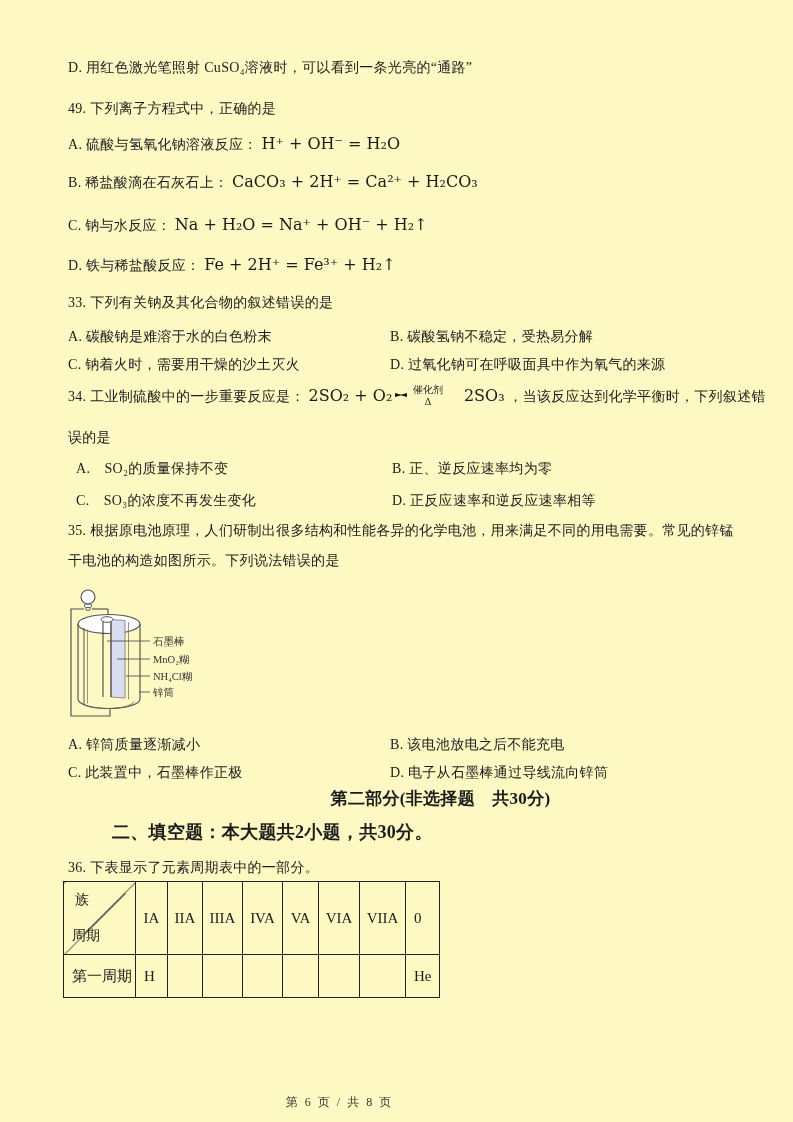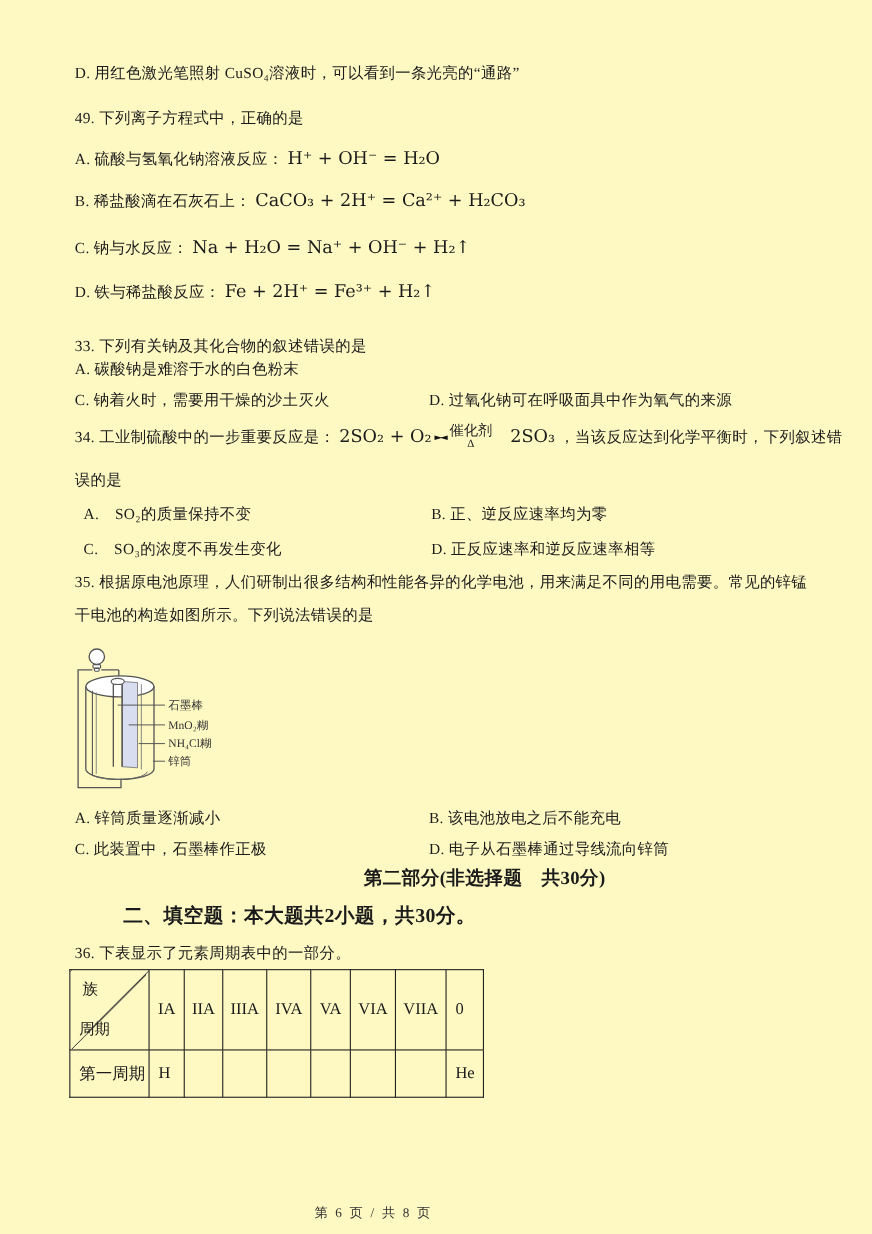--- a/index.html
+++ b/index.html
@@ -6,21 +6,21 @@
   .page{position:relative;width:793px;height:1122px;background:#fef9c3;overflow:hidden;
         font-family:"Liberation Serif","DejaVu Serif",serif;color:#1b1b1b;}
   .line{position:absolute;white-space:nowrap;font-size:14px;line-height:20px;letter-spacing:0.3px;}
   .cjk{font-size:14px;letter-spacing:0.3px;}
   .formula{font-family:"DejaVu Serif","Liberation Serif",serif;font-size:16px;letter-spacing:0;}
   .opt{position:absolute;white-space:nowrap;font-size:14px;line-height:20px;letter-spacing:0.3px;}
   .bold{font-weight:bold;padding-left:44px;}
   .center{left:0;width:793px;text-align:center;}
   
   .equil{display:inline-flex;flex-direction:column;align-items:center;vertical-align:middle;margin:0 5px;position:relative;top:-2px;}
-  .eq-top{font-size:13px;line-height:1;letter-spacing:0;margin-bottom:1px;}
+  .eq-top{font-size:10px;line-height:1;letter-spacing:0;margin-bottom:1px;}
   .eq-bottom{font-size:10px;line-height:1;margin-top:1px;}
   .harpoons{width:54px;}
   .hline{position:relative;height:0;border-top:1.3px solid #111;}
   .hline.h1{margin-bottom:3px;}
   .hline.h1::after{content:"";position:absolute;right:-1px;top:-3.4px;border-left:7px solid #111;
      border-top:2.6px solid transparent;border-bottom:2.6px solid transparent;}
   .hline.h2::before{content:"";position:absolute;left:-1px;top:-3.4px;border-right:7px solid #111;
      border-top:2.6px solid transparent;border-bottom:2.6px solid transparent;}
   
   table.ptable{position:absolute;left:63px;top:881px;border-collapse:collapse;table-layout:fixed;}
@@ -56,22 +56,23 @@
   </div>
   <div class="line" style="top:215px;left:68px">
     <span class="cjk">C. 钠与水反应：</span>
     <span class="formula">Na + H₂O = Na⁺ + OH⁻ + H₂↑</span>
   </div>
   <div class="line" style="top:255px;left:68px">
     <span class="cjk">D. 铁与稀盐酸反应：</span>
     <span class="formula">Fe + 2H⁺ = Fe³⁺ + H₂↑</span>
   </div>
 
-  <div class="line" style="top:306px;left:68px">33. 下列有关钠及其化合物的叙述错误的是</div>
+  <div class="line" style="top:293px;left:68px">33. 下列有关钠及其化合物的叙述错误的是</div>
   <div class="opt" style="top:327px;left:68px">A. 碳酸钠是难溶于水的白色粉末</div>
+  <div class="opt" style="top:327px;left:390px">B. 碳酸氢钠不稳定，受热易分解</div>
   <div class="opt" style="top:355px;left:68px">C. 钠着火时，需要用干燥的沙土灭火</div>
   <div class="opt" style="top:355px;left:390px">D. 过氧化钠可在呼吸面具中作为氧气的来源</div>
 
   <div class="line" style="top:386px;left:68px">
     <span class="cjk">34. 工业制硫酸中的一步重要反应是：</span>
     <span class="formula">2SO₂ + O₂</span>
     <span class="equil">
       <span class="eq-top">催化剂</span>
       <span class="harpoons">
         <span class="hline h1"></span>

